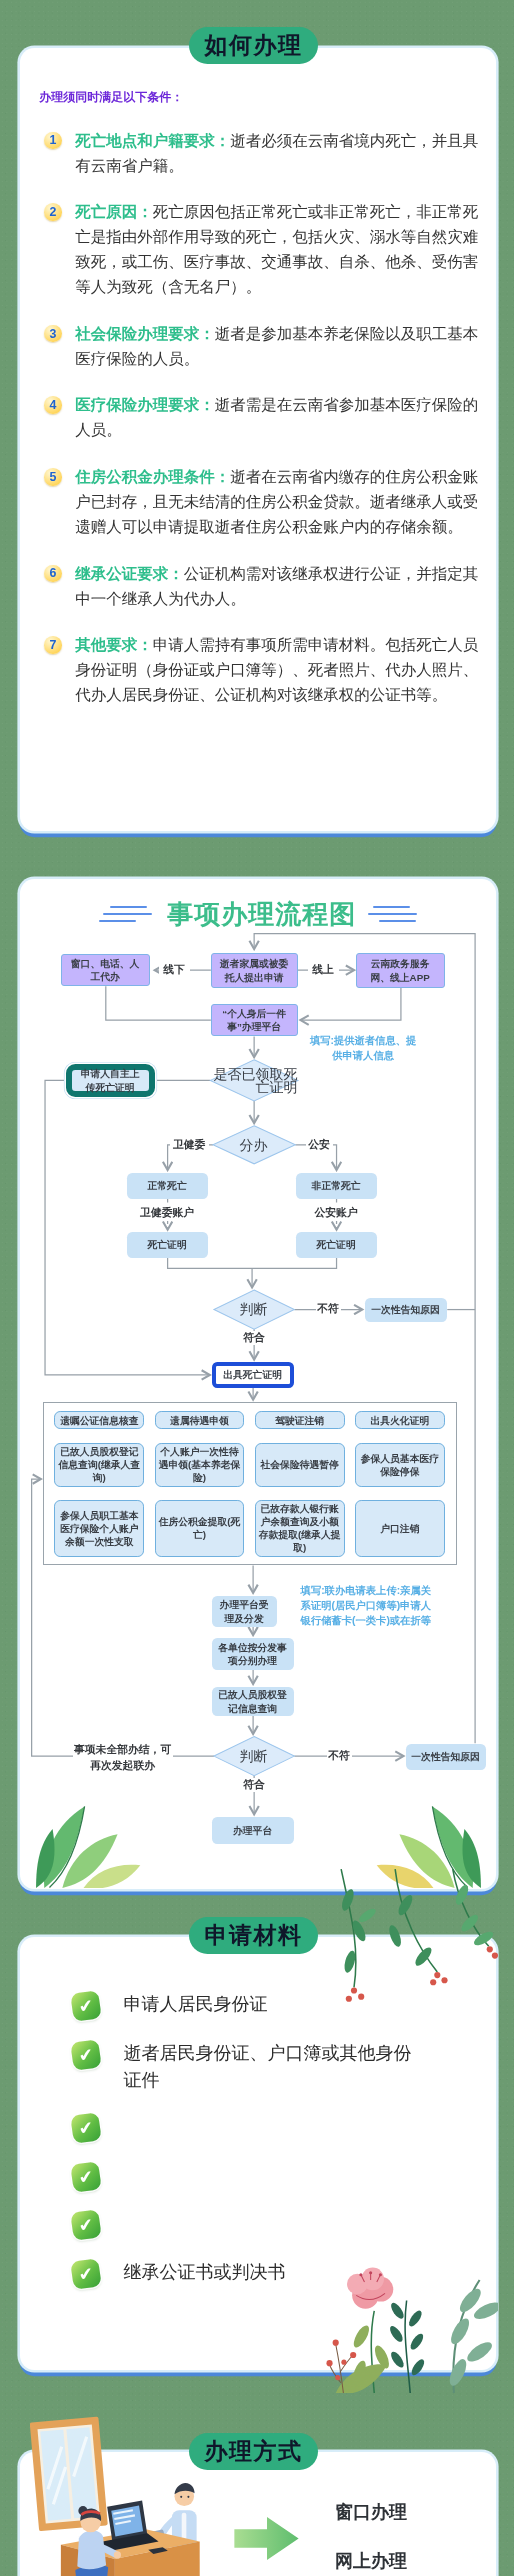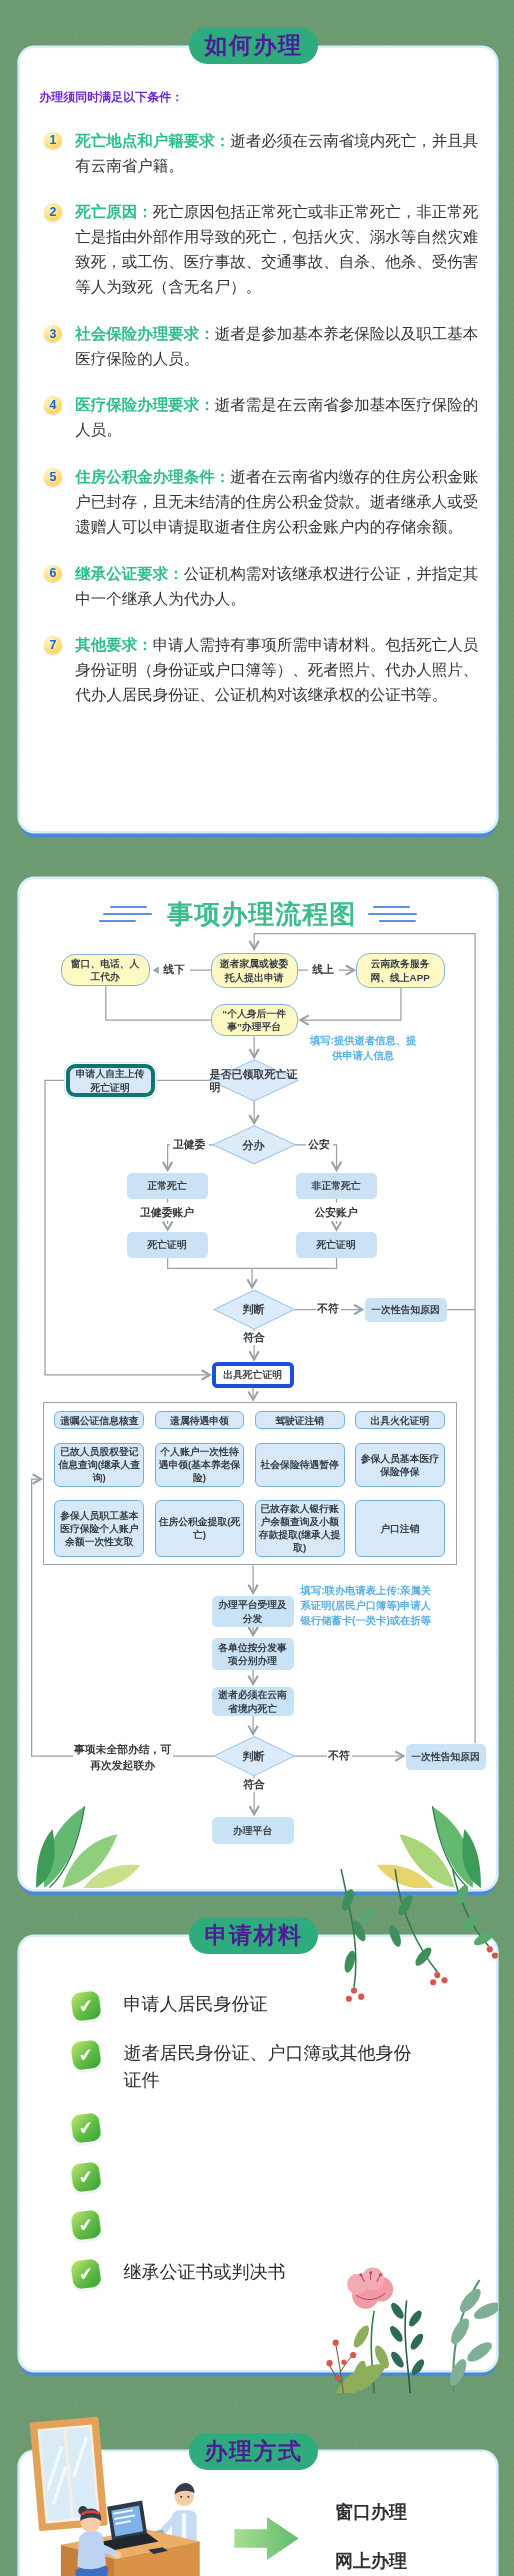--- a/index.html
+++ b/index.html
@@ -5,21 +5,21 @@
   html,body{margin:0;padding:0;background:#5e8d64;}
   .page{position:relative;width:515px;height:2739px;margin:0 auto;background:#6C9B71;
         font-family:"Liberation Sans","DejaVu Sans",sans-serif;overflow:hidden;}
   .page::before{content:"";position:absolute;inset:0;z-index:0;pointer-events:none;
         background-image:radial-gradient(rgba(255,255,255,.05) 0.6px,transparent 0.7px),
                          radial-gradient(rgba(15,60,30,.08) 0.6px,transparent 0.7px);
         background-size:4.6px 4.6px,6.7px 6.7px;background-position:0 0,2.1px 3.1px;}
   .card{position:absolute;left:19.6px;width:476px;background:#FFFFFF;border-radius:14.4px;
         box-shadow:0 0 0 2.6px #D8EDF9, 0 5.7px 0 0.5px #4C88D9;box-sizing:border-box;z-index:4;}
   .pill{position:absolute;left:189px;width:129px;height:37px;background:#2FAC7E;border-radius:19px;
-        display:flex;align-items:center;justify-content:center;color:#4c1d95;font-size:23px;font-weight:bold;
+        display:flex;align-items:center;justify-content:center;color:#0f172a;font-size:23px;font-weight:bold;
         letter-spacing:1.5px;z-index:8;}
   
   .card-how{top:48px;height:783px;padding:41px 15.5px 0 17.5px;}
   .intro{font-size:12px;color:#6d28d9;font-weight:600;margin:0 0 21.6px 2.1px;}
   .cond-item{display:flex;margin-bottom:21.6px;}
   .badge{flex:0 0 17.5px;height:17.5px;margin:4.1px 13.4px 0 7.2px;border-radius:50%;
         background:radial-gradient(circle at 35% 28%,#FFF7D2,#FFD65E 72%);
         color:#1E63D0;font-weight:bold;font-size:12.4px;display:flex;align-items:center;justify-content:center;
         box-shadow:0 1px 1.5px rgba(170,130,20,.35);}
   .cond-text{margin:0;font-size:15.5px;line-height:25px;color:#333;font-weight:500;flex:1;}
@@ -37,25 +37,25 @@
   .tri.r i:nth-child(2){width:49px;margin-left:-4.1px;}
   .tri.r i:nth-child(3){width:37px;margin-left:7.2px;}
   .flow-canvas{position:absolute;inset:0;}
   .flow-canvas svg.wires{position:absolute;left:0;top:0;}
   .cl{fill:none;stroke:#97A0A8;stroke-width:2.4px;}
   .dash{stroke-dasharray:8 6;}
   .dia{fill:#DCEBFA;stroke:#9CC5EC;stroke-width:2px;}
   .fn{position:absolute;box-sizing:border-box;background:#C9E2F6;border-radius:5.2px;
       display:flex;align-items:center;justify-content:center;text-align:center;
       font-size:9.8px;font-weight:600;color:#393E45;line-height:13.4px;padding:2.1px 5.2px;}
-  .fn.ol{background:#fef9c3;border:1px solid #7FB3E8;border-radius:14px;}
-  .fn.ol2{background:#D7E9F8;border:4px solid #0f766e;border-radius:9.3px;box-shadow:0 0 0 1.5px #fff,0 0 0 2.1px #BBD9F0;}
+  .fn.ol{background:#c4b5fd;border:1px solid #7FB3E8;border-radius:3px;}
+  .fn.ol2{background:#D7E9F8;border:6px solid #0f766e;border-radius:9.3px;box-shadow:0 0 0 1.5px #fff,0 0 0 2.1px #BBD9F0;}
   .fn.white{background:#fff;border:4px solid #1d4ed8;}
-  .dtext{position:absolute;display:flex;align-items:center;justify-content:center;text-align:left;
-      font-size:11px;font-weight:700;color:#393E45;line-height:13px;z-index:2;}
+  .dtext{position:absolute;display:flex;align-items:center;justify-content:center;text-align:right;
+      font-size:14px;font-weight:400;color:#393E45;line-height:13px;z-index:2;}
   .elabel{position:absolute;background:#fff;font-size:10.8px;font-weight:600;color:#36393D;
       display:flex;align-items:center;justify-content:center;text-align:center;z-index:2;}
   .note{position:absolute;color:#57AFE5;font-size:10.3px;font-weight:600;line-height:15px;z-index:2;}
   .svcbox{position:absolute;left:23px;top:523px;width:414px;height:163px;border:1px solid #9AA4AC;
       box-sizing:border-box;display:grid;grid-template-columns:repeat(4,1fr);gap:13.4px 10.3px;padding:8.2px 10.8px;}
   .svc{background:#D7E9F8;border:1px solid #6FB0DF;border-radius:6.2px;display:flex;align-items:center;justify-content:center;
       text-align:center;font-size:9.8px;line-height:13px;padding:1.5px 2.6px;color:#393E45;font-weight:600;box-sizing:border-box;}
   
   .card-mat{top:1937px;height:433px;padding:54px 20.6px 0 52px;}
   .mat-item{display:flex;align-items:flex-start;margin-bottom:19.6px;position:relative;z-index:2;}
@@ -170,23 +170,23 @@
       <div class="dtext" style="left:190px;top:181px;width:88px;height:41px;">是否已领取死亡证明</div>
       <div class="fn ol2" style="left:46px;top:185px;width:89px;height:33px;">申请人自主上传死亡证明</div>
       <div class="dtext" style="left:193px;top:247px;width:82px;height:38px;">分办</div>
       <div class="fn" style="left:107px;top:294px;width:81px;height:26px;">正常死亡</div>
       <div class="fn" style="left:276px;top:294px;width:81px;height:26px;">非正常死亡</div>
       <div class="fn" style="left:107px;top:353px;width:81px;height:26px;">死亡证明</div>
       <div class="fn" style="left:276px;top:353px;width:81px;height:26px;">死亡证明</div>
       <div class="dtext" style="left:194px;top:411px;width:80px;height:39px;">判断</div>
       <div class="fn" style="left:345px;top:419px;width:82px;height:24px;">一次性告知原因</div>
       <div class="fn white" style="left:192px;top:483px;width:82px;height:26px;">出具死亡证明</div>
-      <div class="fn" style="left:192px;top:717px;width:82px;height:31px;">办理平台受理及分发</div>
+      <div class="fn" style="left:192px;top:717px;width:65px;height:31px;">办理平台受理及分发</div>
       <div class="fn" style="left:192px;top:759px;width:82px;height:32px;">各单位按分发事项分别办理</div>
-      <div class="fn" style="left:192px;top:808px;width:82px;height:29px;">逝者必须在云南省境内死亡</div>
+      <div class="fn" style="left:192px;top:808px;width:82px;height:29px;">已故人员股权登记信息查询</div>
       <div class="dtext" style="left:194px;top:858px;width:80px;height:39px;">判断</div>
       <div class="fn" style="left:386px;top:865px;width:80px;height:26px;">一次性告知原因</div>
       <div class="fn" style="left:192px;top:938px;width:82px;height:27px;">办理平台</div>
 
       <div class="elabel" style="left:139px;top:84px;width:31px;height:14.4px;">线下</div>
       <div class="elabel" style="left:288px;top:84px;width:31px;height:14.4px;">线上</div>
       <div class="elabel" style="left:150px;top:259px;width:39px;height:14.4px;">卫健委</div>
       <div class="elabel" style="left:286px;top:259px;width:27px;height:14.4px;">公安</div>
       <div class="elabel" style="left:118px;top:326px;width:59px;height:15.5px;">卫健委账户</div>
       <div class="elabel" style="left:293px;top:326px;width:47px;height:15.5px;">公安账户</div>

